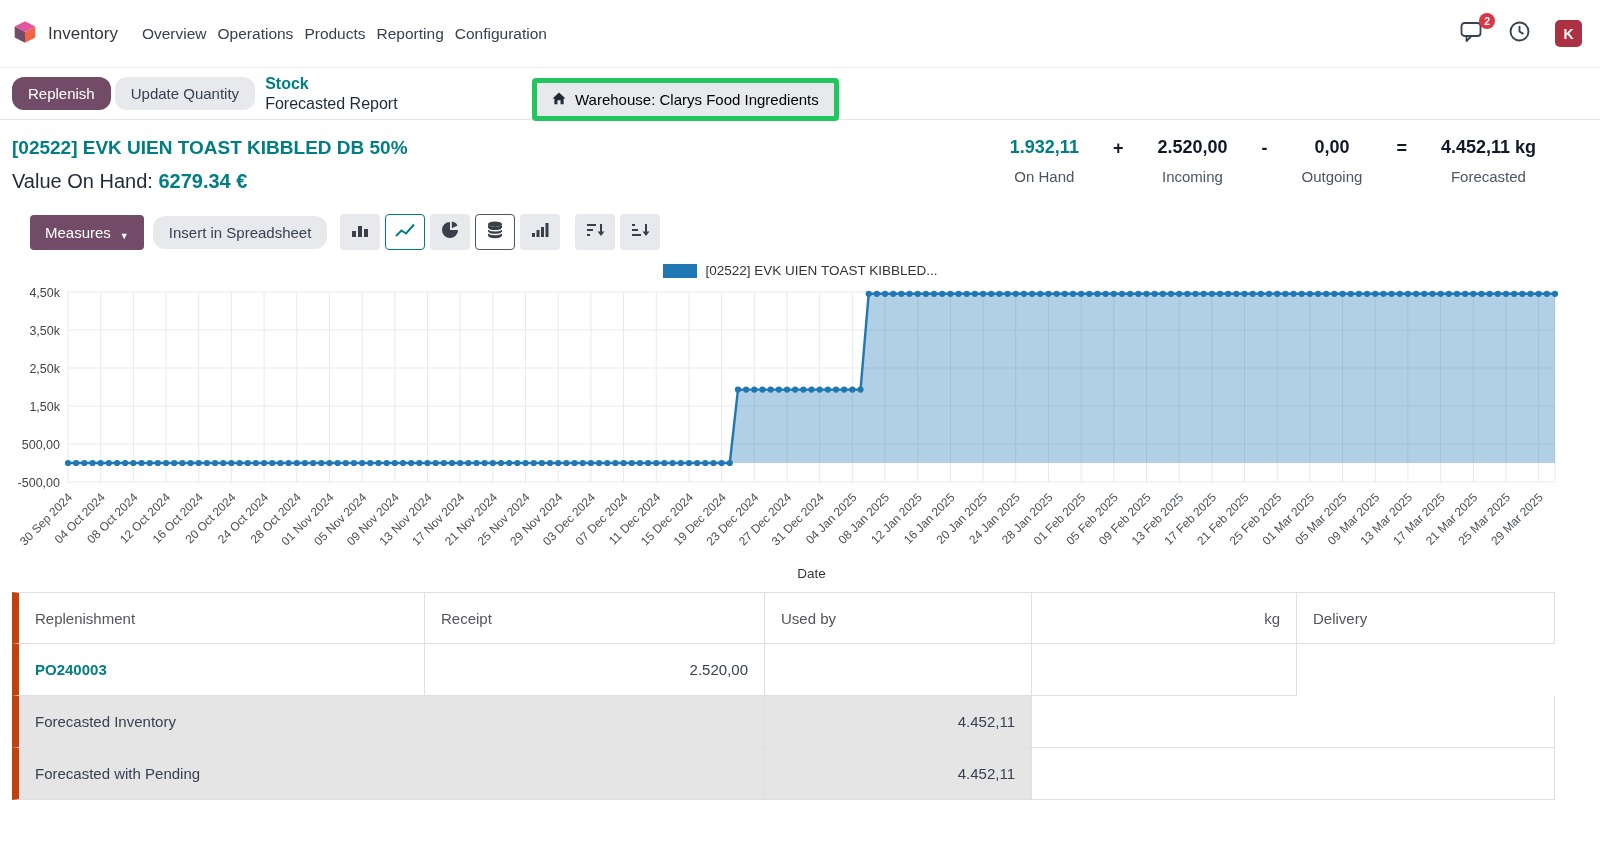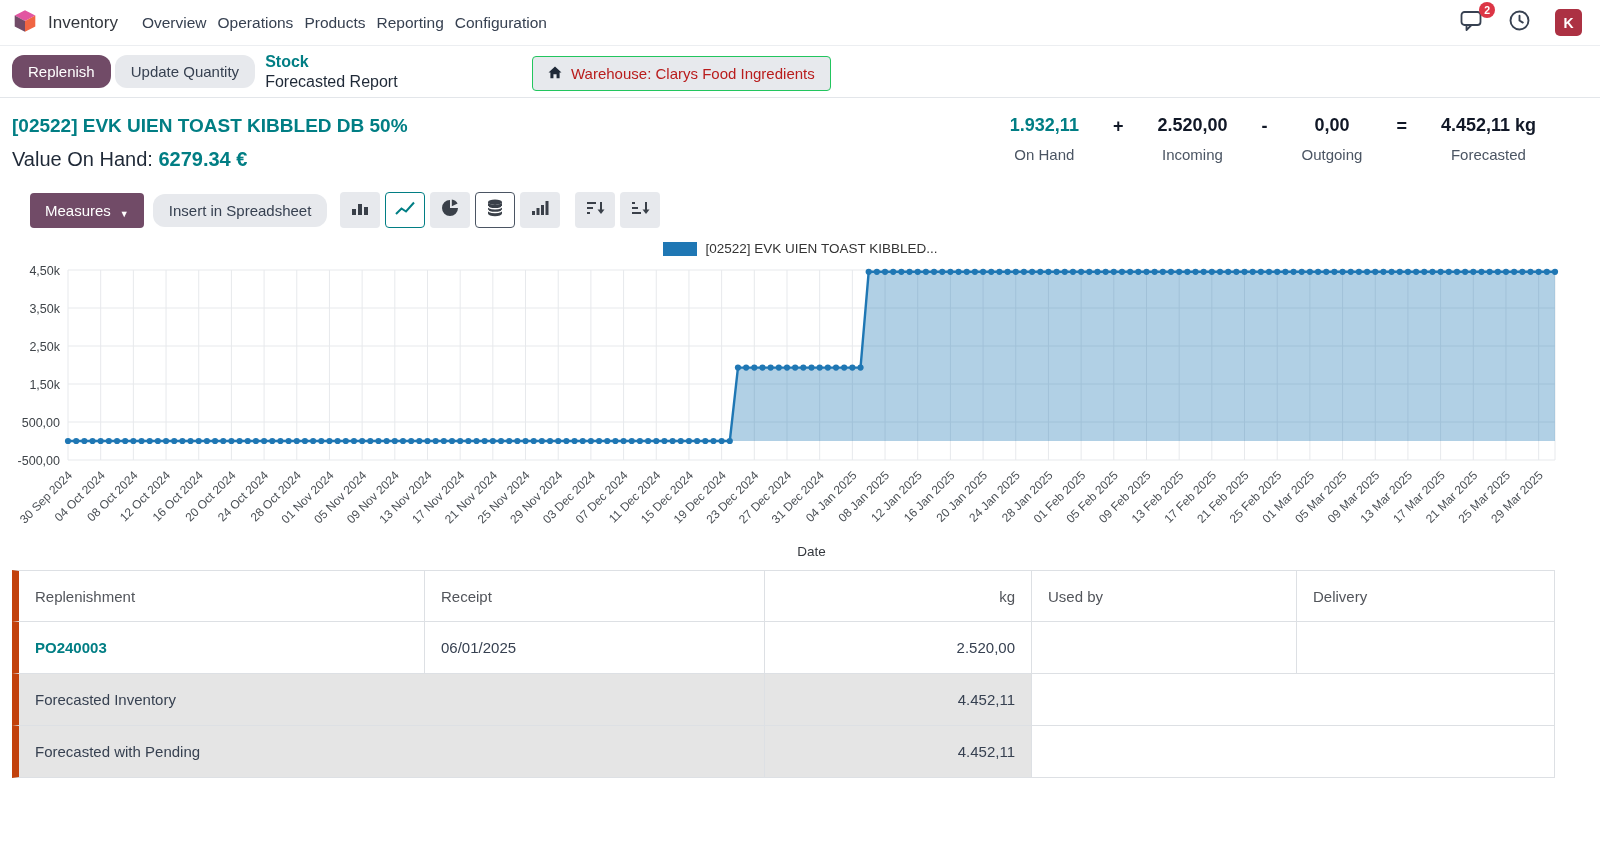--- a/index.html
+++ b/index.html
@@ -1,39 +1,39 @@
 <!DOCTYPE html>
 <html><head>
 <meta charset="utf-8">
 <style>
   * { margin:0; padding:0; box-sizing:border-box; }
   html,body { width:1600px; height:845px; overflow:hidden; }
   body { font-family:"Liberation Sans", sans-serif; background:#fff; color:#374151; }
 
   
-  .navbar { display:flex; align-items:center; height:46px; padding:0 18px 0 12px; border-bottom:1px solid #eceef1; background:#fff; }
+  .navbar { display:flex; align-items:center; height:68px; padding:0 18px 0 12px; border-bottom:1px solid #eceef1; background:#fff; }
   .app-brand { display:flex; align-items:center; gap:10px; cursor:pointer; }
   .app-title { font-size:17px; font-weight:500; color:#33373d; }
   .nav-menu { display:flex; gap:7px; margin-left:22px; font-size:15.5px; color:#374151; }
   .nav-item { padding:6px 2px; cursor:pointer; }
   .systray { margin-left:auto; display:flex; align-items:center; gap:24px; }
   .systray-icon { position:relative; cursor:pointer; display:flex; align-items:center; }
   .badge { position:absolute; top:-8px; right:-11px; background:#dc3545; color:#fff; border-radius:999px; font-size:10.5px; line-height:1; padding:3px 5px; font-weight:700; }
   .avatar { width:27px; height:27px; border-radius:5px; background:#ac3143; color:#fff; font-size:14px; font-weight:700; display:flex; align-items:center; justify-content:center; cursor:pointer; }
 
   
   .control-bar { display:flex; align-items:center; height:52px; padding:0 12px; border-bottom:1px solid #e3e6ea; position:relative; }
   .btn { border:none; border-radius:12px; font-size:15px; padding:8px 16px; cursor:pointer; font-family:inherit; white-space:nowrap; }
   .btn-primary { background:#714B67; color:#fff; }
   .btn-secondary { background:#e7e9ed; color:#374151; }
   .btn + .btn { margin-left:4px; }
   .breadcrumbs { margin-left:10px; line-height:1.2; }
   .bc-top { color:#017E84; font-size:16px; font-weight:600; cursor:pointer; }
   .bc-bottom { color:#1f2937; font-size:16px; }
-  .warehouse-btn { position:absolute; left:532px; top:10px; display:flex; align-items:center; gap:9px; background:#e7e9ed; border:1px solid #22c55e; border-radius:4px; padding:8px 15px; font-size:15px; color:#b91c1c; cursor:pointer; }
+  .warehouse-btn { position:absolute; left:532px; top:10px; display:flex; align-items:center; gap:9px; background:#e7e9ed; border:5px solid #22c55e; border-radius:4px; padding:8px 15px; font-size:15px; color:#000000; cursor:pointer; }
 
   
   .product-header { display:flex; justify-content:space-between; align-items:flex-start; padding:17px 64px 15px 12px; }
   .product-title { color:#017E84; font-size:19px; font-weight:700; }
   .voh { margin-top:11px; font-size:20px; color:#1f2937; }
   .voh-val { color:#017E84; font-weight:600; }
   .summary { display:flex; gap:34px; align-items:flex-start; }
   .stat { text-align:center; }
   .stat-value { font-size:18px; font-weight:700; color:#111827; }
   .stat-value.teal { color:#017E84; }
@@ -526,28 +526,27 @@
     <circle cx="1518.489010989011" cy="15.819820000000012" r="3.1" fill="#1f77b4"></circle>
     <circle cx="1526.6593406593406" cy="15.819820000000012" r="3.1" fill="#1f77b4"></circle>
     <circle cx="1534.8296703296703" cy="15.819820000000012" r="3.1" fill="#1f77b4"></circle>
     <circle cx="1543" cy="15.819820000000012" r="3.1" fill="#1f77b4"></circle>
     <text x="799.5" y="300" text-anchor="middle" font-size="13.5" fill="#33373d">Date</text>
   </svg>
 
 <div class="ftable">
   <div class="cell th first">Replenishment</div>
   <div class="cell th">Receipt</div>
+  <div class="cell th">Used by</div>
   <div class="cell th kg">kg</div>
-  <div class="cell th">Used by</div>
   <div class="cell th">Delivery</div>
 
   <div class="cell first">
     <a class="doc-link">PO240003</a>
   </div>
-  <div class="cell">06/01/2025</div>
   <div class="cell kg">2.520,00</div>
   <div class="cell"></div>
   <div class="cell"></div>
 
   <div class="cell first shaded span2">Forecasted Inventory</div>
   <div class="cell kg shaded">4.452,11</div>
   <div class="cell span2"></div>
 
   <div class="cell first shaded span2">Forecasted with Pending</div>
   <div class="cell kg shaded">4.452,11</div>

